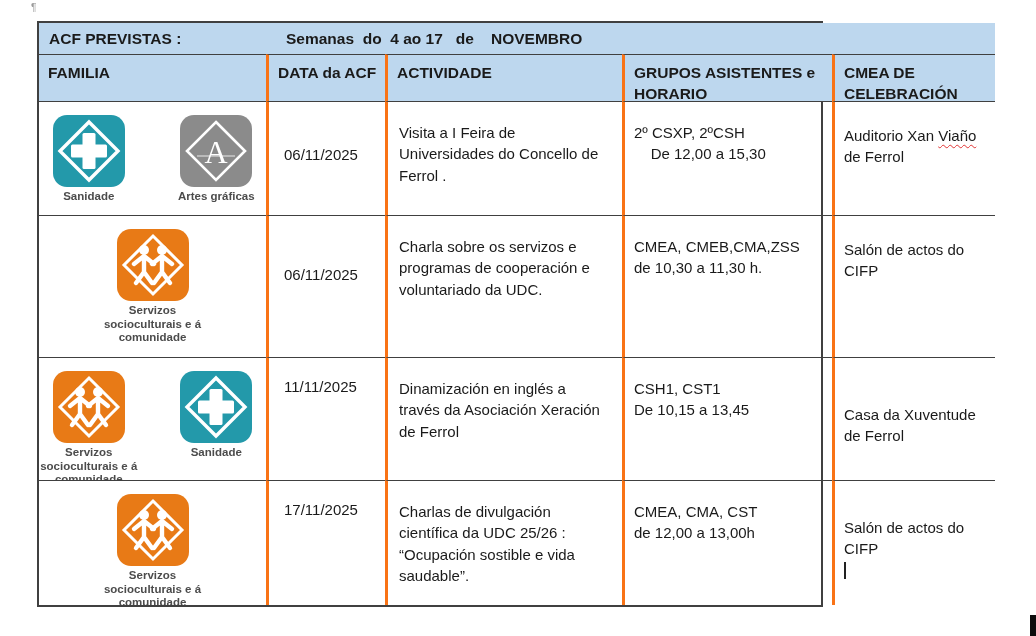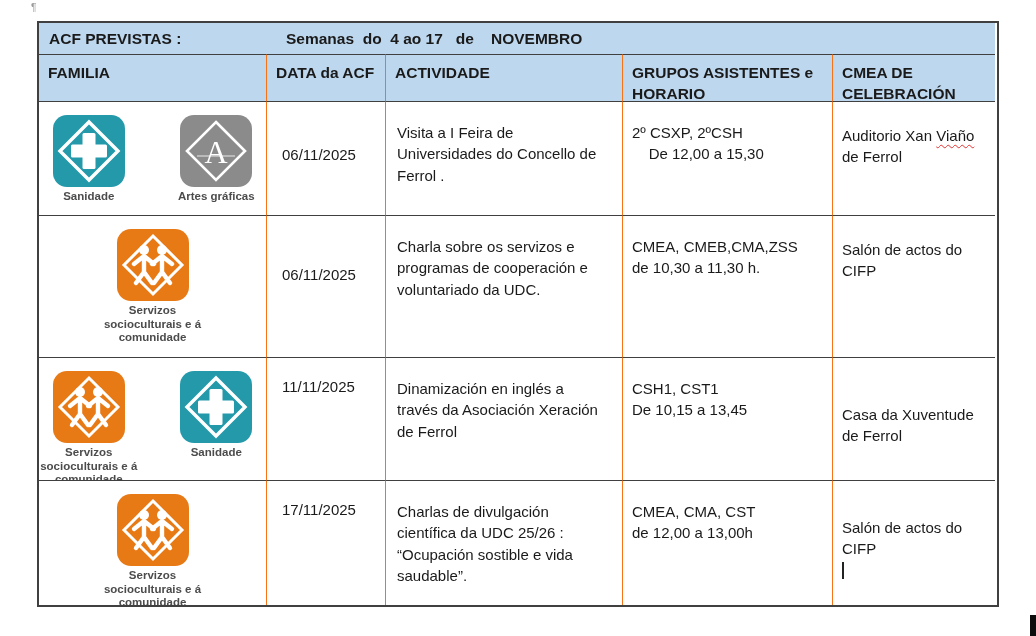--- a/index.html
+++ b/index.html
@@ -2,26 +2,26 @@
 <html><head>
 <meta charset="utf-8">
 <style>
   * { margin:0; padding:0; box-sizing:border-box; }
   html,body { width:1036px; height:636px; background:#ffffff; overflow:hidden;
               font-family:"Liberation Sans", sans-serif; color:#1a1a1a; }
   .page { position:relative; width:1036px; height:636px; background:#fff; }
 
   .pmark { position:absolute; left:31px; top:2px; font-size:10px; color:#9a9a9a; }
 
-  .acf-table { position:absolute; left:37px; top:21px; width:962px;
+  .acf-table { position:absolute; left:37px; top:21px; width:786px;
                border:2px solid #404040; display:grid;
                grid-template-columns:227px 119px 237px 210px 163px;
                grid-template-rows:31px 47px 114px 142px 123px 125px;
                background:#fff; }
-  .cell { border-left:1px solid #f97316; border-top:1px solid #404040;
+  .cell { border-left:3px solid #f97316; border-top:1px solid #404040;
           font-size:15px; line-height:1.42; overflow:hidden; }
   .cell.first-col { border-left:none; }
   .cell.first-row { border-top:none; }
 
   .title-row { grid-column:1 / span 5; background:#bdd7ee; display:flex;
                align-items:center; font-weight:bold; font-size:15.5px;
                padding-left:10px; white-space:pre; }
   .title-left { width:237px; }
   .title-right { white-space:pre;text-align:center; }
 

